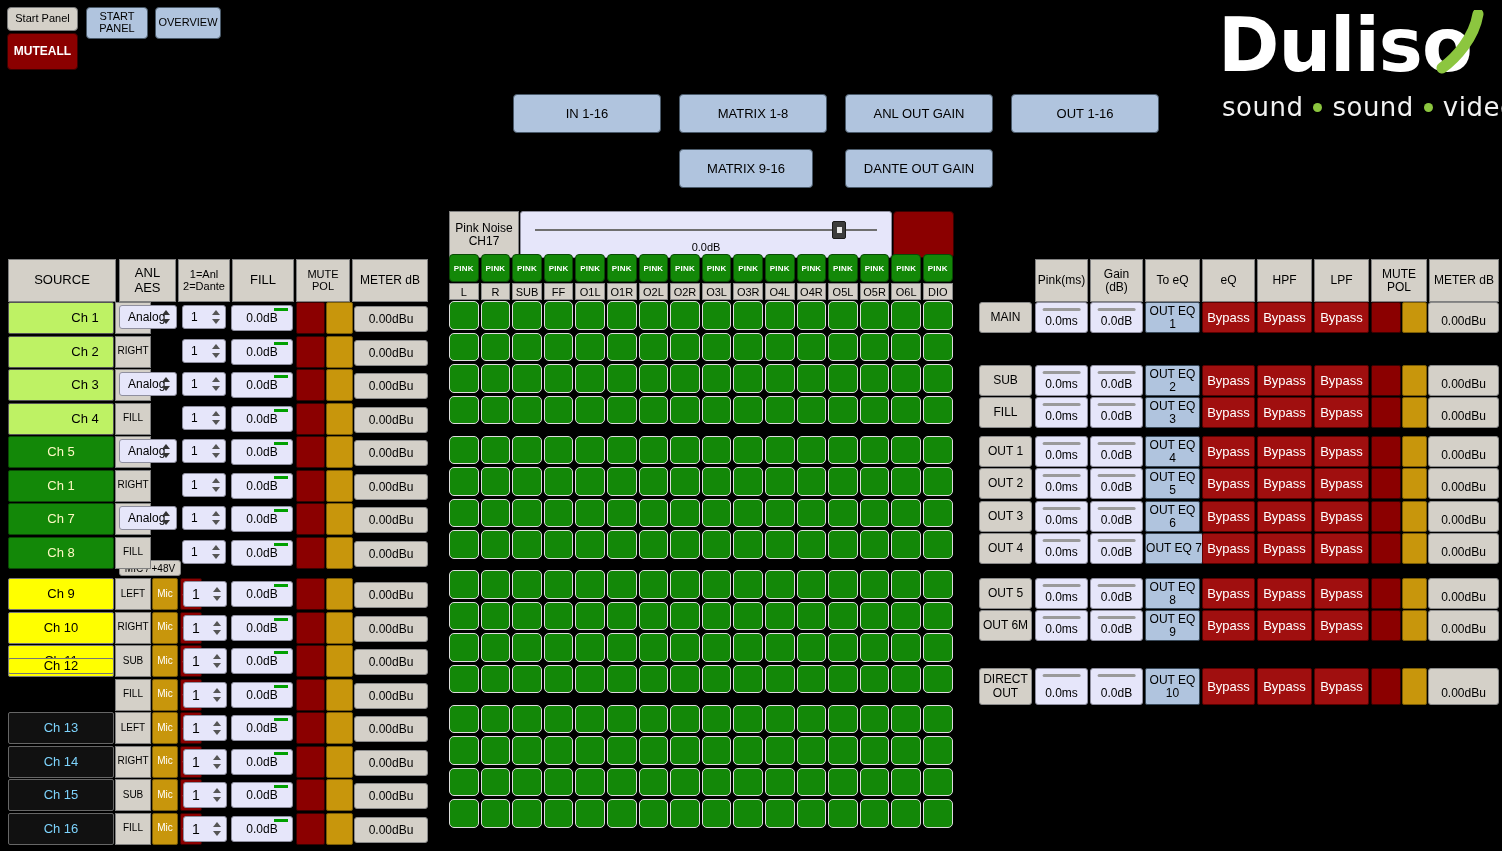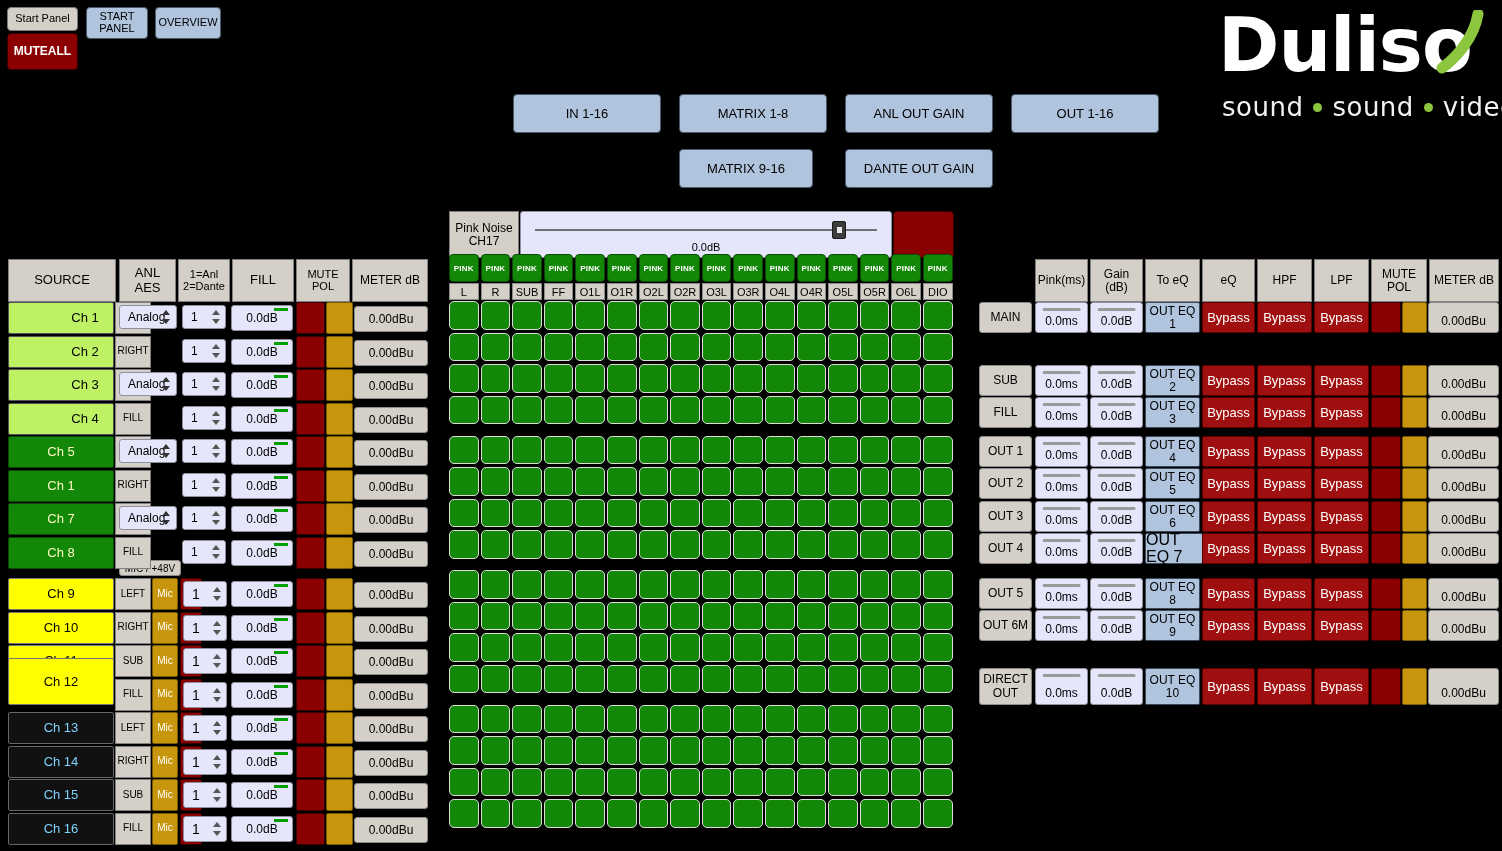--- a/index.html
+++ b/index.html
@@ -483,21 +483,21 @@
       </div>
       <div class="field abs" style="left:231px;top:648px;width:62px;height:26px;font-size:12px;">
         <span>0.0dB</span>
         <div class="gainbar"></div>
       </div>
       <div class="btn btn-dark-red abs" style="left:296px;top:645px;width:29px;height:32px;border-radius:2px;"></div>
       <div class="btn btn-gold abs" style="left:326px;top:645px;width:27px;height:32px;border-radius:2px;"></div>
       <div class="readout abs" style="left:354px;top:649px;width:74px;height:26px;font-size:12px;">
         <span>0.00dBu</span>
       </div>
-      <div class="btn abs btn-yellow" style="left:8px;top:658px;width:106px;height:47px;font-size:13px;border-radius:2px;">
+      <div class="btn abs btn-yellow" style="left:8px;top:658px;width:106px;height:16px;font-size:13px;border-radius:2px;">
         <span>Ch 12</span>
       </div>
       <div class="cell-head abs" style="left:115px;top:678.5px;width:36px;height:32px;font-size:10px;">
         <span>FILL</span>
       </div>
       <div class="btn btn-gold abs" style="left:152px;top:678.5px;width:26px;height:32px;font-size:10px;color:#fff;border-radius:2px;">
         <span>Mic</span>
       </div>
       <div class="btn btn-dark-red abs" style="left:180px;top:678.5px;width:22px;height:32px;font-size:10px;font-weight:bold;border-radius:2px;">
         <span>48v</span>
@@ -1124,21 +1124,21 @@
         <span>OUT 4</span>
       </div>
       <div class="field abs" style="left:1035px;top:533px;width:53px;height:31px;font-size:12px;align-items:flex-end;padding-bottom:4px;">
         <div class="minislider"></div>
         <span>0.0ms</span>
       </div>
       <div class="field abs" style="left:1090px;top:533px;width:53px;height:31px;font-size:12px;align-items:flex-end;padding-bottom:4px;">
         <div class="minislider"></div>
         <span>0.0dB</span>
       </div>
-      <div class="btn btn-lblue abs" style="left:1145px;top:533px;width:58px;height:31px;font-size:16px;border-radius:2px;text-align:left;line-height:1.05;">
+      <div class="btn btn-lblue abs" style="left:1145px;top:533px;width:58px;height:31px;font-size:12px;border-radius:2px;text-align:left;line-height:1.05;">
         <span>OUT EQ 7</span>
       </div>
       <div class="btn abs" style="left:1202px;top:533px;width:53px;height:31px;background:#a00f0f;color:#fff;border:1px solid #5a0000;font-size:13px;border-radius:2px;">
         <span>Bypass</span>
       </div>
       <div class="btn abs" style="left:1257px;top:533px;width:55px;height:31px;background:#a00f0f;color:#fff;border:1px solid #5a0000;font-size:13px;border-radius:2px;">
         <span>Bypass</span>
       </div>
       <div class="btn abs" style="left:1314px;top:533px;width:55px;height:31px;background:#a00f0f;color:#fff;border:1px solid #5a0000;font-size:13px;border-radius:2px;">
         <span>Bypass</span>

